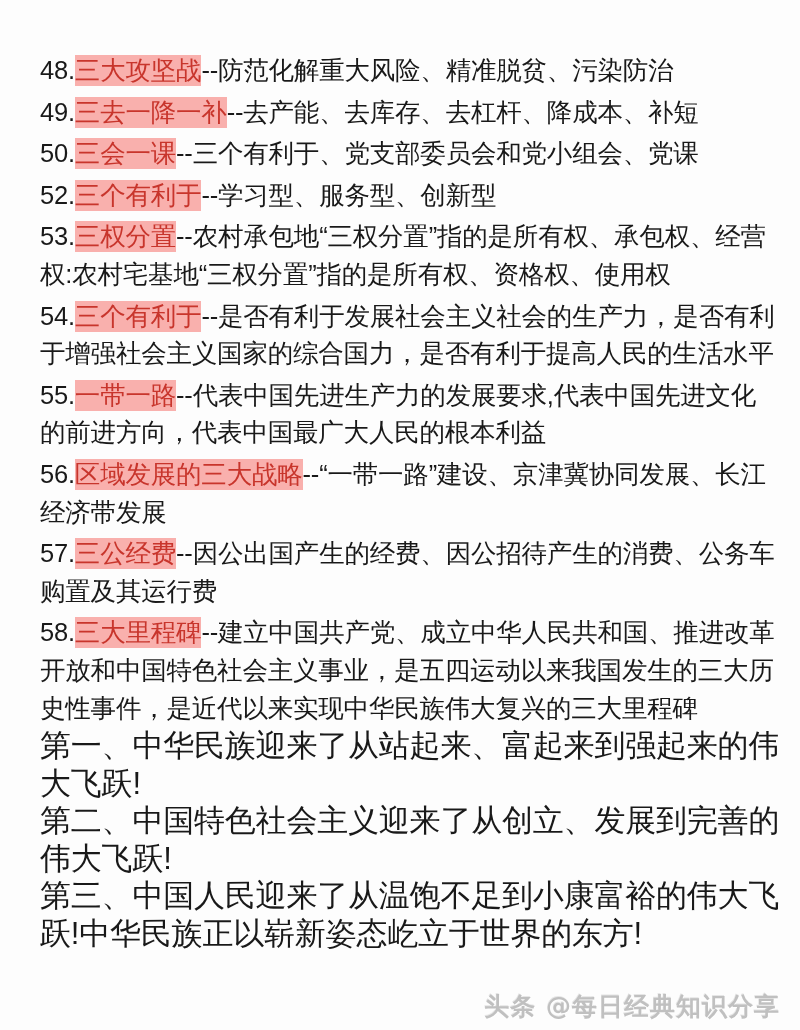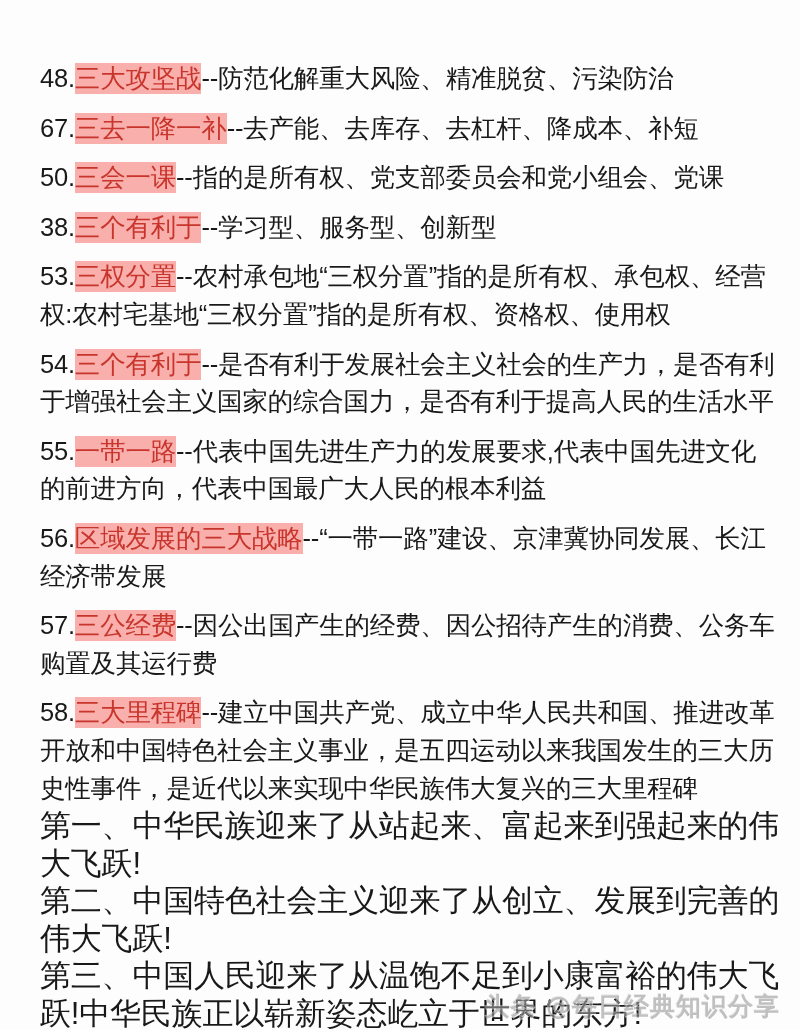--- a/index.html
+++ b/index.html
@@ -26,21 +26,21 @@
   }
 
   .content {
     position: absolute;
     left: 40px;
     top: 48px;
     width: 740px;
   }
 
   .entry {
-    margin: 12px 0 0 0;
+    margin: 4px 0 0 0;
     padding: 0;
     font-size: 25.5px;
     line-height: 37.6px;
     color: #191919;
     letter-spacing: -0.2px;
     text-align: left;
     word-break: break-all;
     font-weight: 400;
   }
 
@@ -92,26 +92,26 @@
 </style>
 </head>
 <body>
 
 <div class="page">
 
   <div class="content">
 
     <p class="entry"><span class="num">48.</span><span class="term">三大攻坚战</span><span class="dash">--</span><span class="body-text">防范化解重大风险、精准脱贫、污染防治</span></p>
 
-    <p class="entry"><span class="num">67.</span><span class="term">三去一降一补</span><span class="dash">--</span><span class="body-text">去产能、去库存、去杠杆、降成本、补短</span></p>
+    <p class="entry"><span class="num">49.</span><span class="term">三去一降一补</span><span class="dash">--</span><span class="body-text">去产能、去库存、去杠杆、降成本、补短</span></p>
 
-    <p class="entry"><span class="num">50.</span><span class="term">三会一课</span><span class="dash">--</span><span class="body-text">指的是所有权、党支部委员会和党小组会、党课</span></p>
+    <p class="entry"><span class="num">50.</span><span class="term">三会一课</span><span class="dash">--</span><span class="body-text">三个有利于、党支部委员会和党小组会、党课</span></p>
 
 
-    <p class="entry"><span class="num">38.</span><span class="term">三个有利于</span><span class="dash">--</span><span class="body-text">学习型、服务型、创新型</span></p>
+    <p class="entry"><span class="num">52.</span><span class="term">三个有利于</span><span class="dash">--</span><span class="body-text">学习型、服务型、创新型</span></p>
 
     <p class="entry"><span class="num">53.</span><span class="term">三权分置</span><span class="dash">--</span><span class="body-text">农村承包地“三权分置”指的是所有权、承包权、经营权:农村宅基地“三权分置”指的是所有权、资格权、使用权</span></p>
 
     <p class="entry"><span class="num">54.</span><span class="term">三个有利于</span><span class="dash">--</span><span class="body-text">是否有利于发展社会主义社会的生产力，是否有利于增强社会主义国家的综合国力，是否有利于提高人民的生活水平</span></p>
 
     <p class="entry"><span class="num">55.</span><span class="term">一带一路</span><span class="dash">--</span><span class="body-text">代表中国先进生产力的发展要求,代表中国先进文化的前进方向，代表中国最广大人民的根本利益</span></p>
 
     <p class="entry"><span class="num">56.</span><span class="term">区域发展的三大战略</span><span class="dash">--</span><span class="body-text">“一带一路”建设、京津冀协同发展、长江经济带发展</span></p>
 
     <p class="entry"><span class="num">57.</span><span class="term">三公经费</span><span class="dash">--</span><span class="body-text">因公出国产生的经费、因公招待产生的消费、公务车购置及其运行费</span></p>

